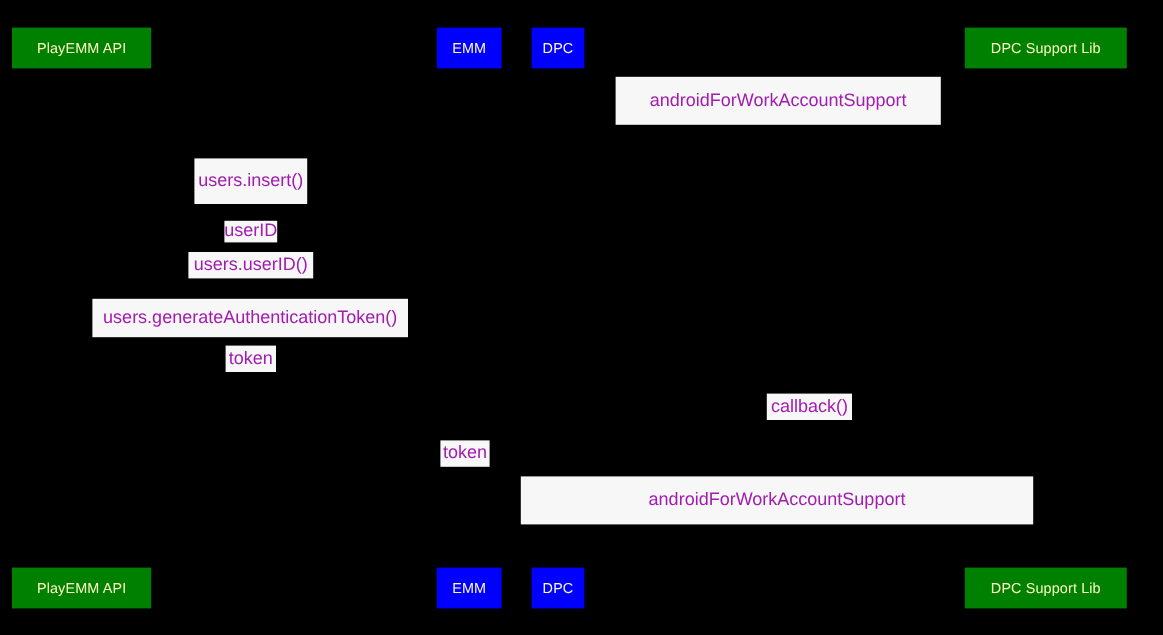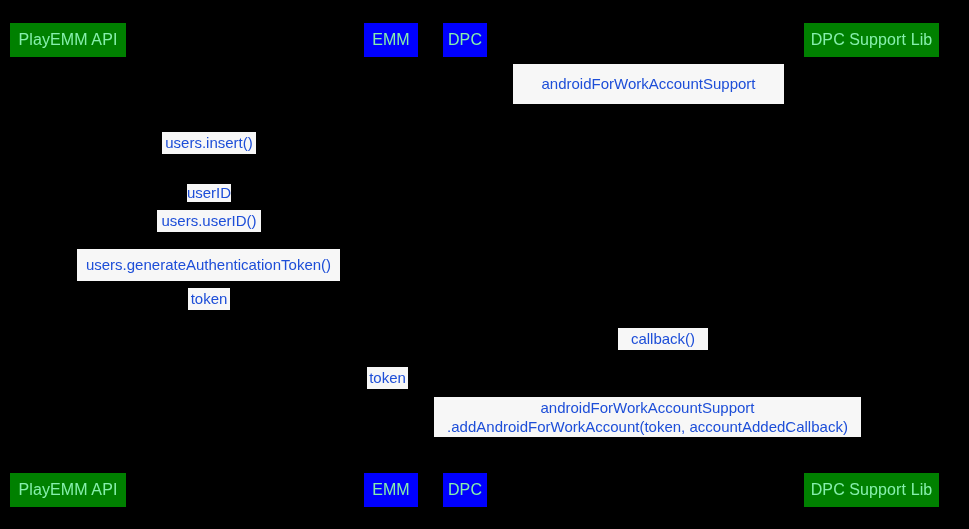--- a/index.html
+++ b/index.html
@@ -18,34 +18,34 @@
     position: relative;
     width: 969px;
     height: 529px;
     background: #000000;
   }
   .actor {
     position: absolute;
     display: flex;
     align-items: center;
     justify-content: center;
-    color: #86efac;
-    font-size: 16px;
+    color: #fef9c3;
+    font-size: 12px;
     line-height: 1;
     letter-spacing: 0.1px;
     white-space: nowrap;
     box-sizing: border-box;
   }
   .actor.green { background: #008000; }
   .actor.blue  { background: #0000ff; margin-left: 40px; }
 
   .msg {
     position: absolute;
     background: #f7f7f7;
-    color: #1d4ed8;
+    color: #a21caf;
     font-size: 15px;
     line-height: 19px;
     text-align: center;
     white-space: pre;
     box-sizing: border-box;
     display: flex;
     flex-direction: column;
     align-items: center;
     justify-content: center;
   }
@@ -76,51 +76,50 @@
   </div>
 
   <div class="actor green" style="left:804px; top:23px; width:135px; height:34px;">
     <span>DPC Support Lib</span>
   </div>
 
   <div class="msg multi" style="left:513px; top:64px; width:271px; height:40px;">
     <span class="line1">androidForWorkAccountSupport</span>
   </div>
 
-  <div class="msg single" style="left:162px; top:132px; width:94px; height:22px;">
+  <div class="msg single" style="left:162px; top:132px; width:94px; height:38px;">
     <span class="line1">users.insert()</span>
   </div>
 
   <div class="msg single" style="left:187px; top:184px; width:44px; height:18px;">
     <span class="line1">userID</span>
   </div>
 
   <div class="msg single" style="left:157px; top:210px; width:104px; height:22px;">
     <span class="line1">users.userID()</span>
   </div>
 
   <div class="msg single" style="left:77px; top:249px; width:263px; height:32px;">
     <span class="line1">users.generateAuthenticationToken()</span>
   </div>
 
   <div class="msg single" style="left:188px; top:288px; width:42px; height:22px;">
     <span class="line1">token</span>
   </div>
 
-  <div class="msg single" style="left:618px; top:328px; width:90px; height:22px;">
+  <div class="msg single" style="left:639px; top:328px; width:71px; height:22px;">
     <span class="line1">callback()</span>
   </div>
 
   <div class="msg single" style="left:367px; top:367px; width:41px; height:22px;">
     <span class="line1">token</span>
   </div>
 
   <div class="msg multi" style="left:434px; top:397px; width:427px; height:40px;">
     <span class="line1">androidForWorkAccountSupport</span>
-    <span class="line2">.addAndroidForWorkAccount(token, accountAddedCallback)</span>
   </div>
 
   <div class="actor green" style="left:10px; top:473px; width:116px; height:34px;">
     <span>PlayEMM API</span>
   </div>
 
   <div class="actor blue" style="left:324px; top:473px; width:54px; height:34px;">
     <span>EMM</span>
   </div>
 

